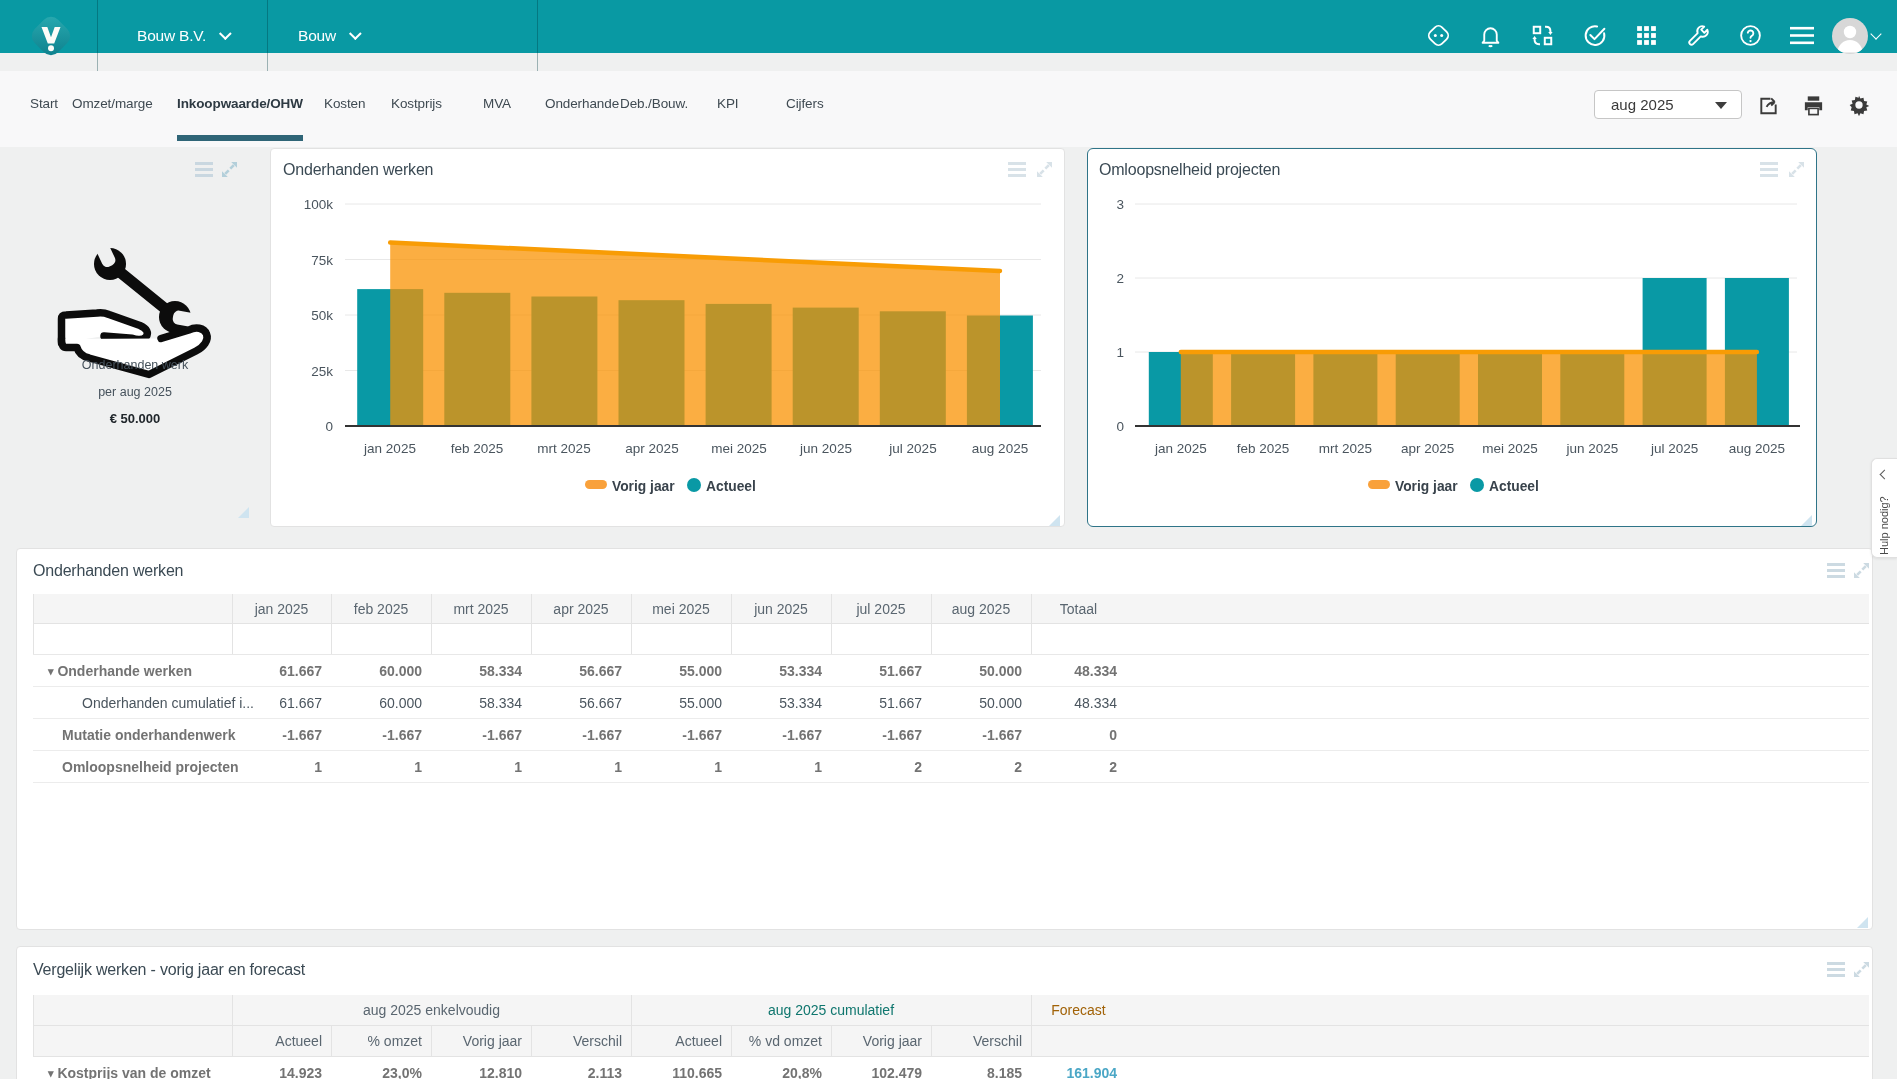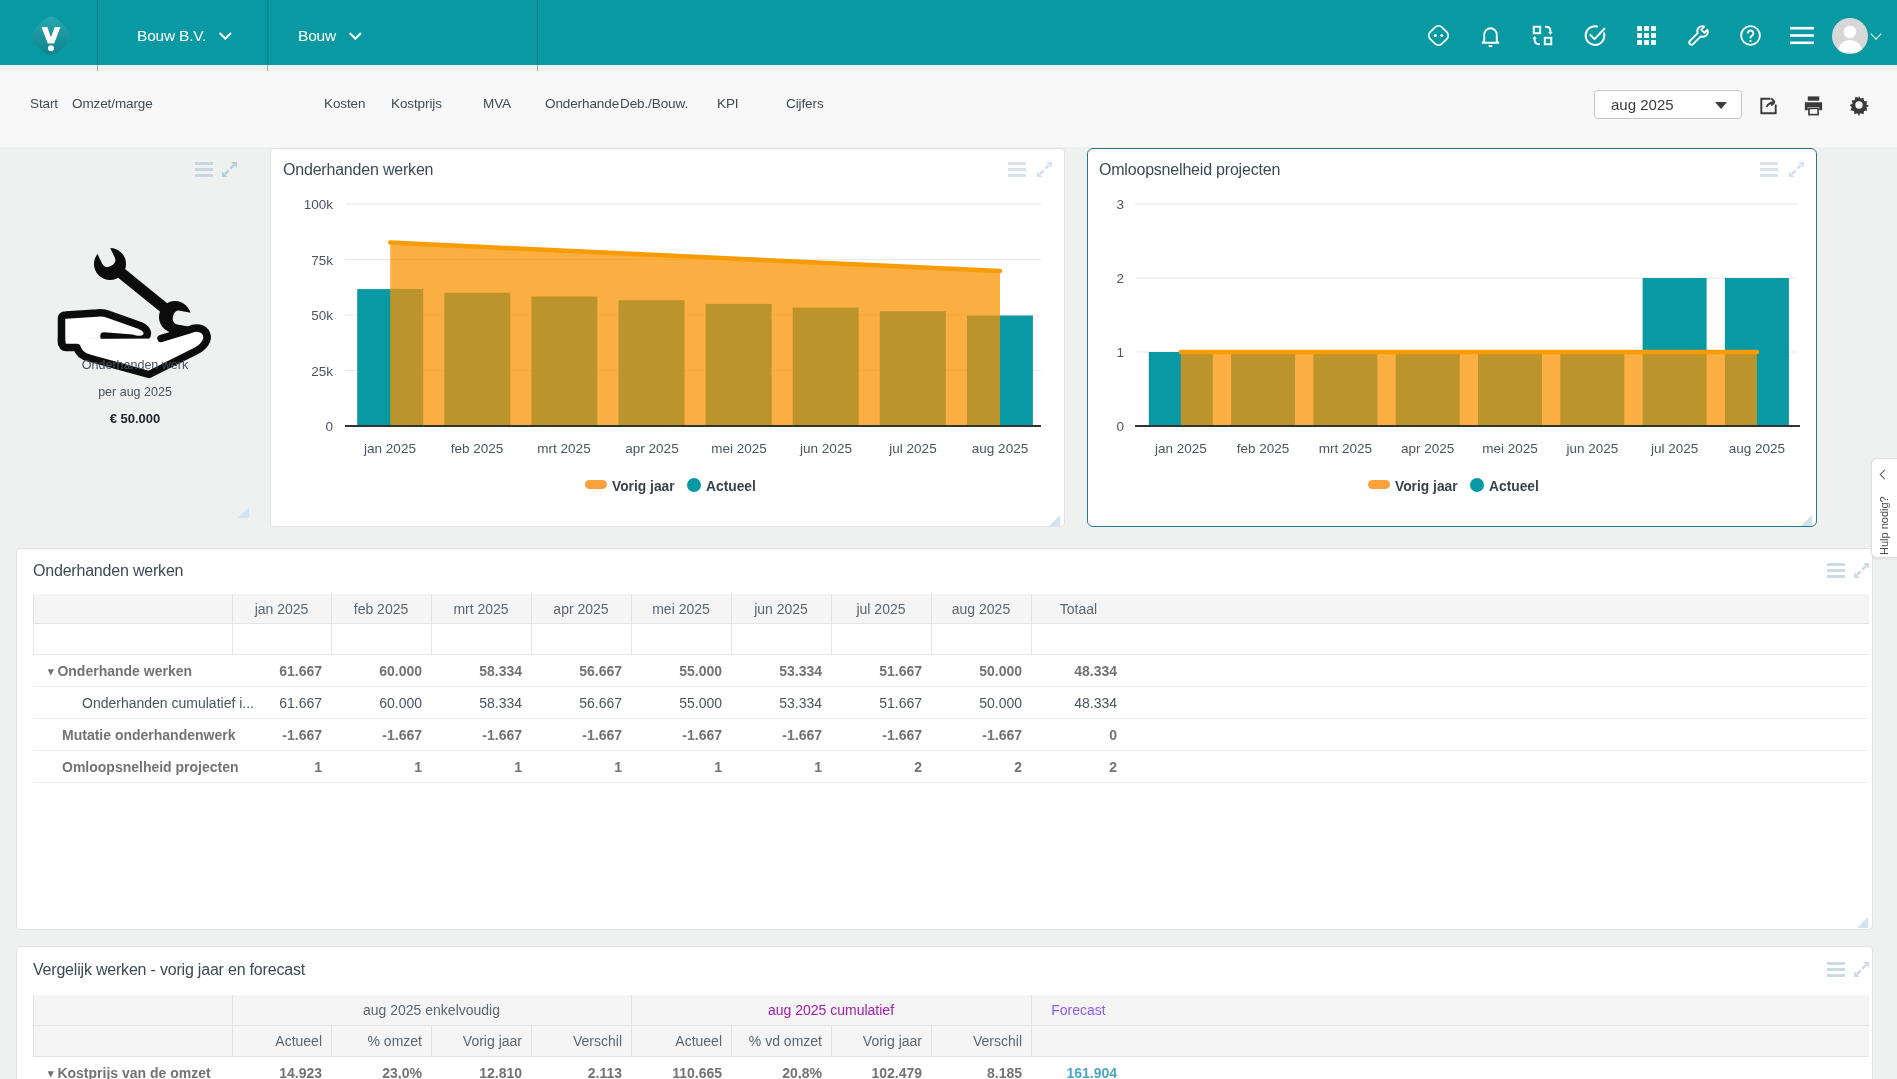--- a/index.html
+++ b/index.html
@@ -1,20 +1,20 @@
 <!DOCTYPE html>
 <html><head>
 <meta charset="utf-8">
 <style>
   * { margin:0; padding:0; box-sizing:border-box; }
   html,body { width:1897px; height:1079px; overflow:hidden; }
   body { font-family:"Liberation Sans", sans-serif; background:#eff0f0; position:relative; }
   .abs { position:absolute; }
   
-  #topbar { position:absolute; left:0; top:0; width:1897px; height:65px; background:#0999a3; }
+  #topbar { position:absolute; left:0; top:0; width:1897px; height:53px; background:#0999a3; }
   #topbar .sep { position:absolute; top:0; width:1px; height:71px; background:rgba(0,60,66,0.35); }
   .tb-label { position:absolute; top:0; height:71px; line-height:71px; color:#fff; font-size:15.5px; letter-spacing:-0.2px; }
   .chev { display:inline-block; width:9px; height:9px; border-right:2px solid #fff; border-bottom:2px solid #fff; transform:rotate(45deg) translateY(-4px); margin-left:12px; }
   .ticon { position:absolute; top:23px; }
   
   #navrow { position:absolute; left:0; top:71px; width:1897px; height:76px; background:#f8f8f9; }
   .tab { position:absolute; top:0; height:63px; line-height:66px; font-size:13.5px; letter-spacing:-0.1px; color:#3f4a52; }
   .tab.active { font-weight:bold; color:#2e3a43; height:70px; border-bottom:6px solid #2f6577; }
   #selbox { position:absolute; left:1594px; top:19px; width:148px; height:29px; background:#fff; border:1px solid #c6c6c6; border-radius:4px; font-size:15px; color:#3a3a3a; line-height:27px; padding-left:16px; }
   #selbox .tri { position:absolute; right:14px; top:11px; width:0; height:0; border-left:6px solid transparent; border-right:6px solid transparent; border-top:7px solid #3d3d3d; }
@@ -102,20 +102,21 @@
     <g clip-path="url(#avc)">
         <circle cx="18" cy="14" r="6.2" fill="#fff"></circle>
     <path d="M5.5 34.5 a12.5 12.5 0 0 1 25 0 Z" fill="#fff"></path>
       </g>
   </svg>
   <div style="position:absolute; left:1872px; top:30px; width:8px; height:8px; border-right:1.8px solid #fff; border-bottom:1.8px solid #fff; transform:rotate(45deg);"></div>
 </div>
 <div id="navrow">
   <div class="tab" style="left:30px">Start</div>
   <div class="tab" style="left:72px">Omzet/marge</div>
+  <div class="tab active" style="left:177px">Inkoopwaarde/OHW</div>
   <div class="tab" style="left:324px">Kosten</div>
   <div class="tab" style="left:391px">Kostprijs</div>
   <div class="tab" style="left:483px">MVA</div>
   <div class="tab" style="left:545px">Onderhande</div>
   <div class="tab" style="left:620px">Deb./Bouw.</div>
   <div class="tab" style="left:717px">KPI</div>
   <div class="tab" style="left:786px">Cijfers</div>
   <div id="selbox">aug 2025<span class="tri"></span></div>
   <svg class="abs" style="left:1757px; top:23px" width="23" height="23" viewBox="0 0 24 24" fill="none" stroke="#3b3b3b" stroke-width="2">
     <path d="M14 5 H4.5 V20 H19.5 V11"></path>
@@ -398,22 +399,22 @@
       <polygon points="10.2,1 16,1 16,6.8"></polygon>
       <polygon points="1,10.2 1,16 6.8,16"></polygon>
     </g>
     <g stroke="#ccdae2" stroke-width="2.6">
       <line x1="12.8" y1="4.2" x2="9.3" y2="7.7"></line>
       <line x1="4.2" y1="12.8" x2="7.7" y2="9.3"></line>
     </g>
   </svg>
 <div class="abs" style="left:33px; top:995px; width:1836px; height:31px; background:#f5f5f5; border-bottom:1px solid #e3e3e3;"></div>
 <div class="abs" style="left:232px; top:995px; width:399px; height:31px; line-height:31px; text-align:center; font-size:14px; color:#5a6670;">aug 2025 enkelvoudig</div>
-<div class="abs" style="left:631px; top:995px; width:400px; height:31px; line-height:31px; text-align:center; font-size:14px; color:#a21caf;">aug 2025 cumulatief</div>
-<div class="abs" style="left:1031px; top:995px; width:95px; height:31px; line-height:31px; text-align:center; font-size:14px; color:#8b5cf6;">Forecast</div>
+<div class="abs" style="left:631px; top:995px; width:400px; height:31px; line-height:31px; text-align:center; font-size:14px; color:#0f766e;">aug 2025 cumulatief</div>
+<div class="abs" style="left:1031px; top:995px; width:95px; height:31px; line-height:31px; text-align:center; font-size:14px; color:#a16207;">Forecast</div>
 <div class="abs" style="left:33px; top:995px; width:1px; height:31px; background:#e3e3e3;"></div>
 <div class="abs" style="left:232px; top:995px; width:1px; height:31px; background:#e3e3e3;"></div>
 <div class="abs" style="left:631px; top:995px; width:1px; height:31px; background:#e3e3e3;"></div>
 <div class="abs" style="left:1031px; top:995px; width:1px; height:31px; background:#e3e3e3;"></div>
 
 <div class="abs" style="left:33px; top:1026px; width:1836px; height:31px; background:#f5f5f5; border-bottom:1px solid #e3e3e3;"></div>
 <div class="num" style="left:232px; top:1026px; width:90px; height:31px; line-height:31px; color:#5a6670;">Actueel</div>
 <div class="num" style="left:331px; top:1026px; width:91px; height:31px; line-height:31px; color:#5a6670;">% omzet</div>
 <div class="num" style="left:431px; top:1026px; width:91px; height:31px; line-height:31px; color:#5a6670;">Vorig jaar</div>
 <div class="num" style="left:531px; top:1026px; width:91px; height:31px; line-height:31px; color:#5a6670;">Verschil</div>

